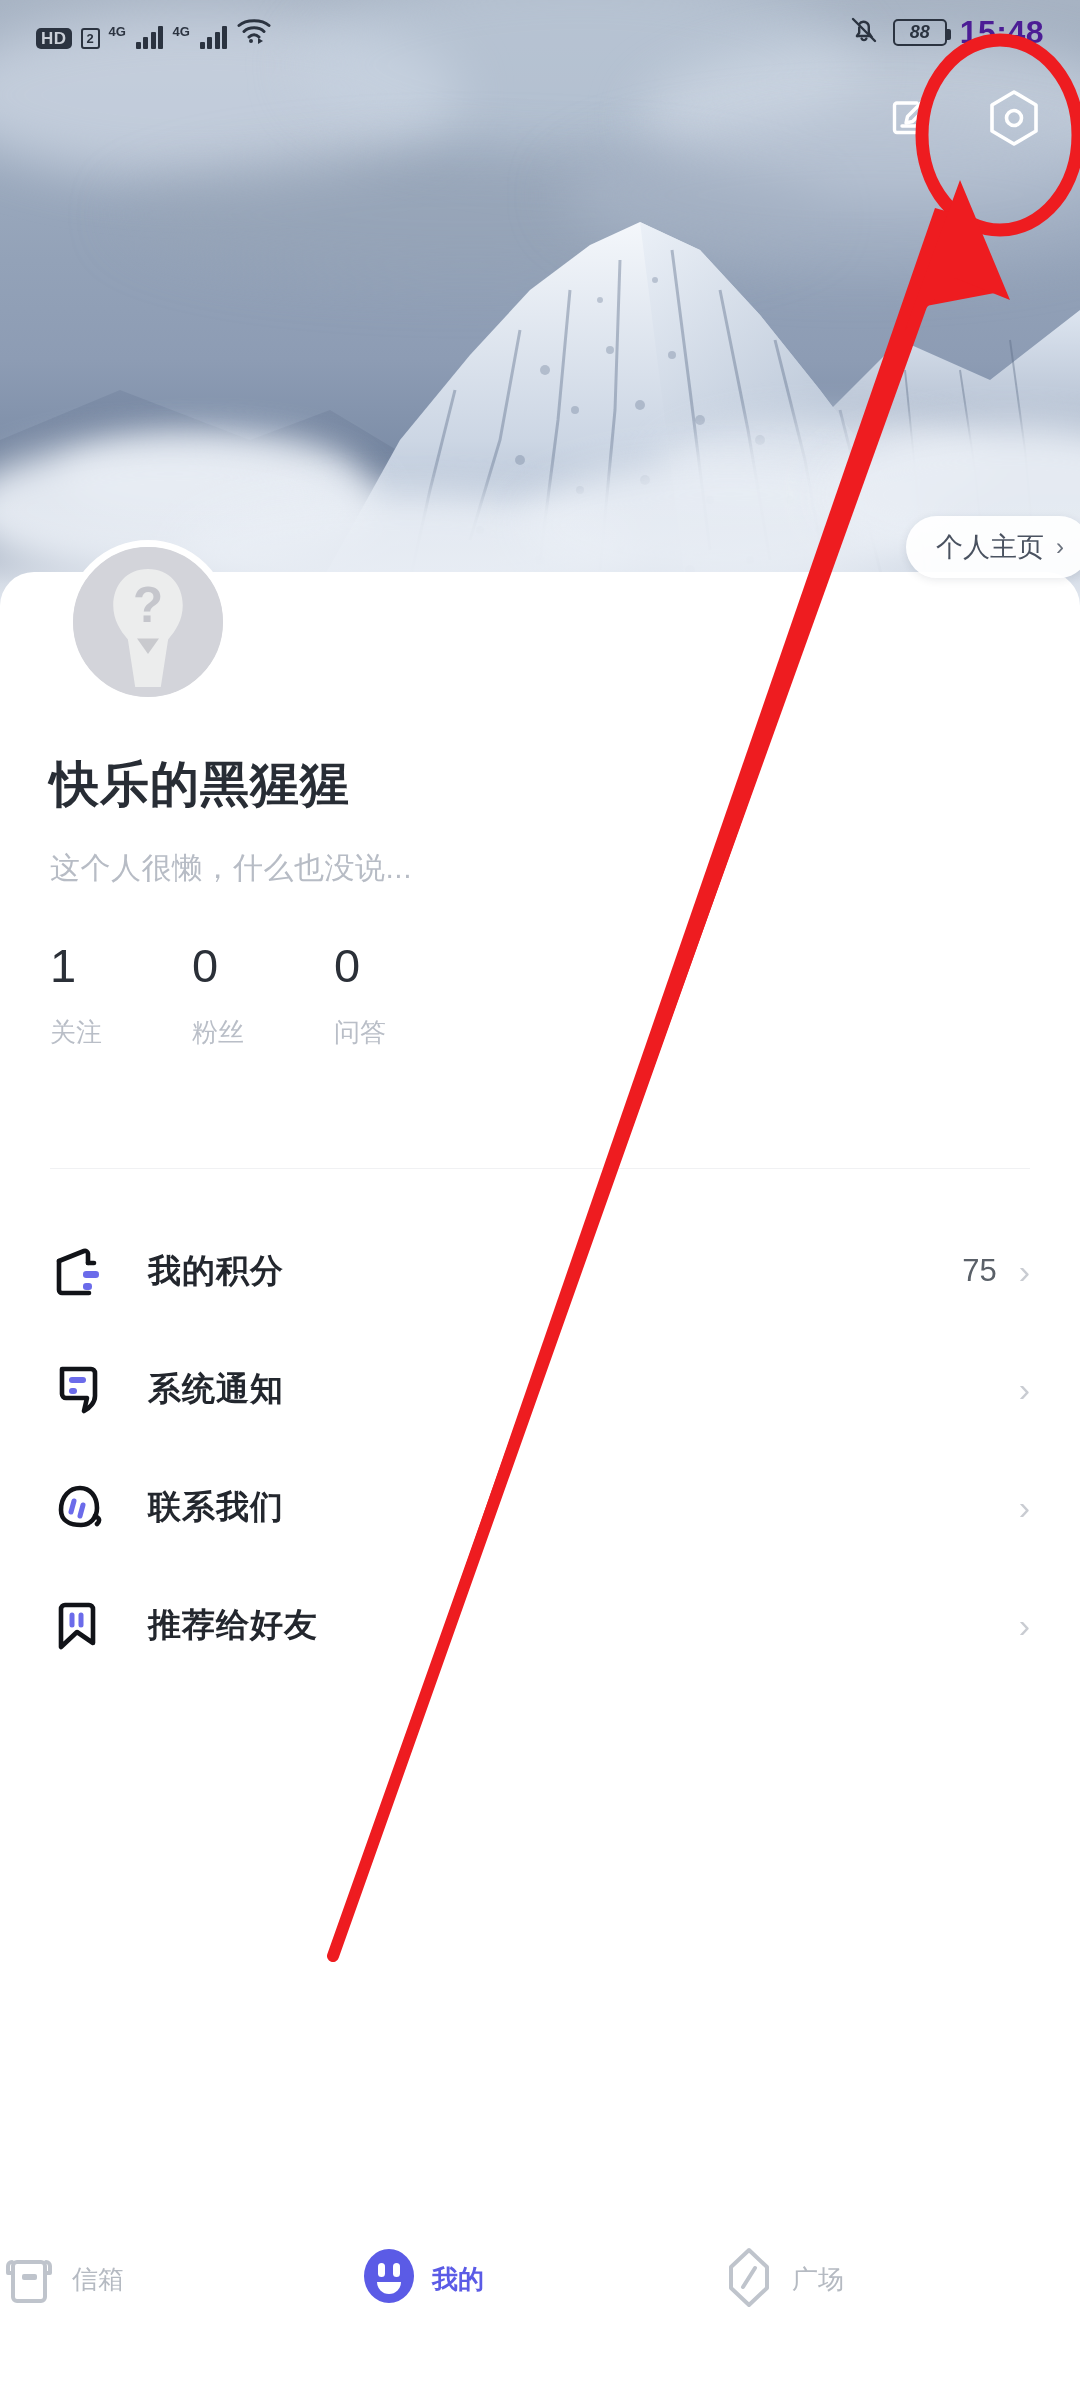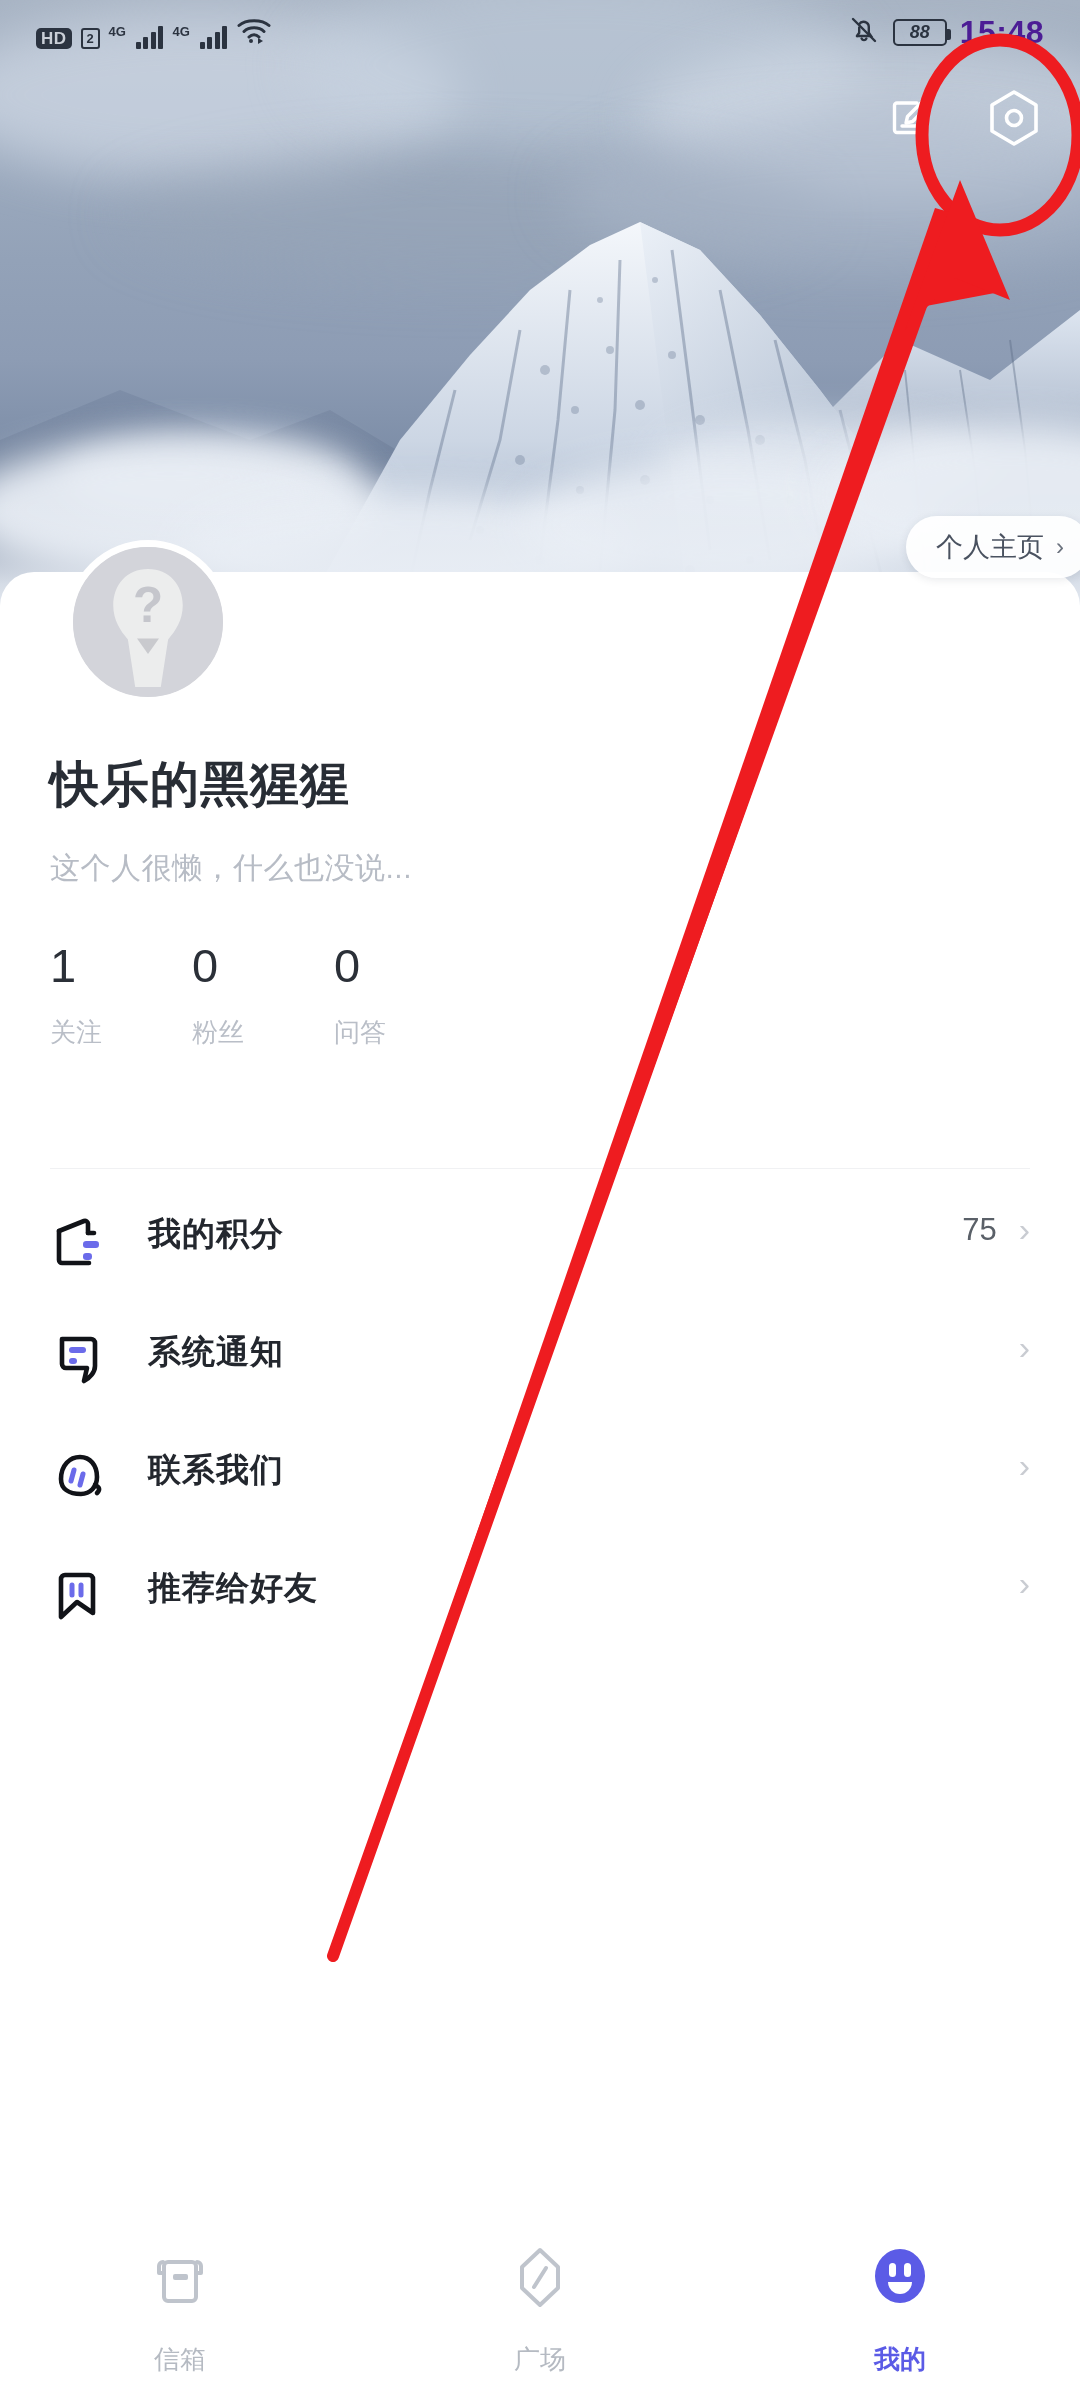--- a/index.html
+++ b/index.html
@@ -125,34 +125,34 @@
   .stat .num { font-size:47px; color:#2b3038; font-weight:400; line-height:1; }
   .stat .lbl { font-size:26px; color:#b9bec7; margin-top:26px; }
 
   .divider {
     position:absolute; left:50px; right:50px; top:596px; height:1px; background:#f0f1f3;
   }
 
   
   .menu { position:absolute; left:0; right:0; top:640px; }
   .menu-item {
-    height:118px; display:flex; align-items:flex-start; padding:0 50px; cursor:pointer;
+    height:118px; display:flex; align-items:center; padding:0 50px; cursor:pointer;
   }
   .mi-icon { width:80px; display:flex; align-items:center; }
   .mi-label { flex:1; font-size:33px; font-weight:bold; color:#23272e; letter-spacing:1px; margin-left:18px; }
   .mi-value { font-size:31px; color:#5a6068; margin-right:22px; }
   .mi-chev { color:#c9ccd2; font-size:34px; font-weight:300; line-height:1; }
 
   
   .bottomnav {
     position:absolute; left:0; bottom:0; width:1080px; height:176px;
     background:#ffffff; display:flex; align-items:flex-start; z-index:40;
     padding-top:20px;
   }
-  .nav-item { flex:1; display:flex; flex-direction:column; align-items:center; gap:28px; cursor:pointer; }
+  .nav-item { flex:1; display:flex; align-items:center; gap:14px; cursor:pointer; }
   .nav-label { font-size:26px; color:#b5bac2; }
   .nav-item.active .nav-label { color:#5b5be6; font-weight:bold; }
 
   
   .annot { position:absolute; inset:0; z-index:60; pointer-events:none; }
 </style>
 </head>
 <body>
 
 <div id="app">
@@ -413,40 +413,40 @@
         <svg width="58" height="66" viewBox="0 0 58 66" fill="none" stroke="#bfc4cc" stroke-width="4" stroke-linecap="round" stroke-linejoin="round">
           <path d="M13 22 a4 4 0 0 1 4-4 H41 a4 4 0 0 1 4 4 V53 a4 4 0 0 1-4 4 H17 a4 4 0 0 1-4-4 Z"></path>
           <path d="M13 29 H8 V22 a4 4 0 0 1 4-4"></path>
           <path d="M45 29 H50 V22 a4 4 0 0 0-4-4"></path>
           <rect x="22" y="30" width="15" height="6" rx="2" fill="#bfc4cc" stroke="none"></rect>
         </svg>
       </span>
       <span class="nav-label">信箱</span>
     </div>
 
-    <div class="nav-item">
-      <span>
-        <svg width="58" height="66" viewBox="0 0 58 66" fill="none" stroke="#bfc4cc" stroke-width="4" stroke-linecap="round" stroke-linejoin="round">
-          <path d="M29 6 L47 23 V44 L29 61 L11 44 V23 Z"></path>
-          <path d="M35 24 L23 43"></path>
-        </svg>
-      </span>
-      <span class="nav-label">广场</span>
-    </div>
-
     <div class="nav-item active">
       <span>
         <svg width="58" height="66" viewBox="0 0 58 66">
           <ellipse cx="29" cy="32" rx="25" ry="27" fill="#5b5be6"></ellipse>
           <rect x="18" y="19" width="7" height="14" rx="3.5" fill="#ffffff"></rect>
           <rect x="33" y="19" width="7" height="14" rx="3.5" fill="#ffffff"></rect>
           <path d="M17 38 H41 a12 12 0 0 1-24 0 Z" fill="#ffffff"></path>
         </svg>
       </span>
       <span class="nav-label">我的</span>
+    </div>
+
+    <div class="nav-item">
+      <span>
+        <svg width="58" height="66" viewBox="0 0 58 66" fill="none" stroke="#bfc4cc" stroke-width="4" stroke-linecap="round" stroke-linejoin="round">
+          <path d="M29 6 L47 23 V44 L29 61 L11 44 V23 Z"></path>
+          <path d="M35 24 L23 43"></path>
+        </svg>
+      </span>
+      <span class="nav-label">广场</span>
     </div>
   </div>
 
   <svg class="annot" viewBox="0 0 1080 2400">
     <ellipse cx="1000" cy="135" rx="78" ry="95" fill="none" stroke="#ee1c20" stroke-width="13"></ellipse>
     <g>
       <path d="M333 1956 L945 230" stroke="#ee1c20" stroke-width="12" stroke-linecap="round" fill="none"></path>
       <path d="M333 1956 L700 920" stroke="#ee1c20" stroke-width="24" stroke-linecap="round" fill="none" opacity="0"></path>
       <path d="M958 190 L905 310 L1000 292 Z" fill="#ee1c20"></path>
       <path d="M333 1956 L560 1320 L700 930 L880 420 L948 222" stroke="#ee1c20" stroke-width="0" fill="none"></path>

